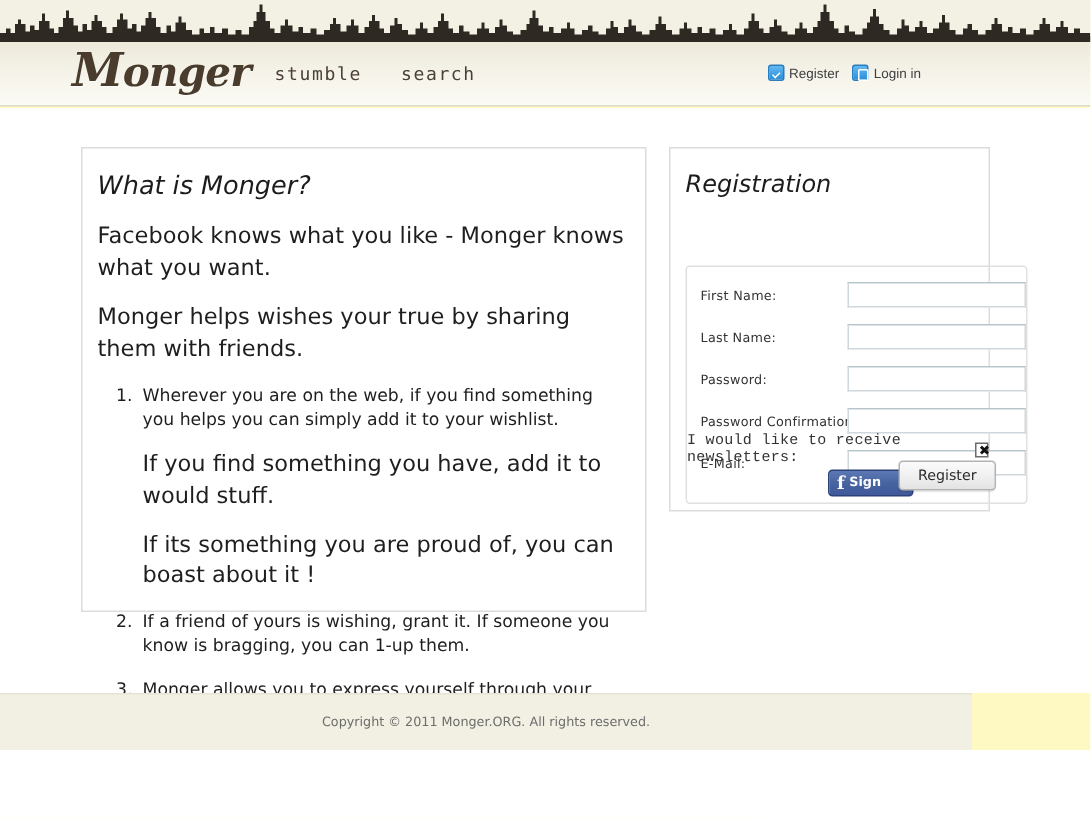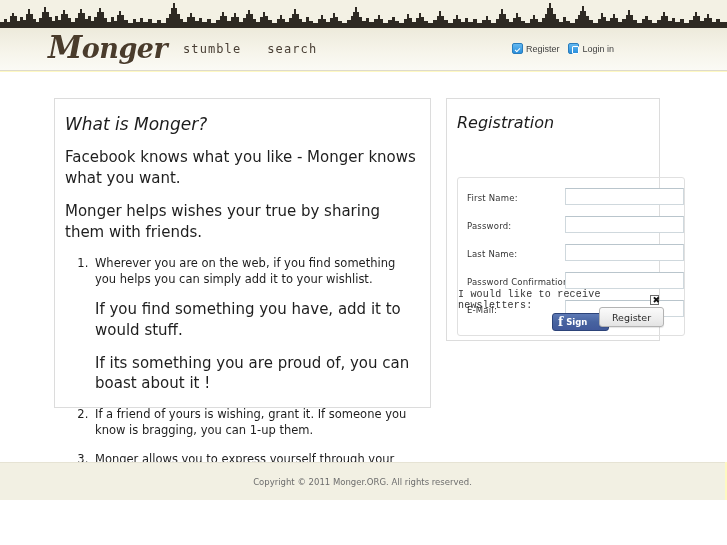--- a/index.html
+++ b/index.html
@@ -197,21 +197,21 @@
     background: linear-gradient(to bottom, #fbfbfb 0%, #efefef 55%, #e3e3e3 100%);
     font-family: "DejaVu Sans", sans-serif;
     font-size: 9.5px;
     color: #2b2b2b;
     cursor: pointer;
     box-shadow: 0 1px 1px rgba(0,0,0,0.10);
   }
 
   
   .footer {
-    position: absolute; top: 462px; left: 0; width: 725px; height: 38px;
+    position: absolute; top: 462px; left: 0; width: 648px; height: 38px;
     background: #f2f0e3;
     border-top: 1px solid #e6e3d4;
   }
   .footer .copy {
     text-align: center;
     padding-top: 14px;
     font-family: "DejaVu Sans", sans-serif;
     font-size: 8.5px;
     color: #6d6d6d;
   }
@@ -279,26 +279,26 @@
 
     <div class="panel panel-right">
       <h2>Registration</h2>
 
       <div class="fieldset">
         <div class="frow">
           <label>First Name:</label>
           <input type="text" value="" style="">
         </div>
         <div class="frow">
+          <label>Last Name:</label>
+          <input type="text" value="" style="">
+        </div>
+        <div class="frow">
           <label>Password:</label>
           <input type="password" value="" style="">
-        </div>
-        <div class="frow">
-          <label>Last Name:</label>
-          <input type="text" value="" style="">
         </div>
         <div class="frow">
           <label>Password Confirmation:</label>
           <input type="password" value="" style="">
         </div>
         <div class="frow">
           <label>E-Mail:</label>
           <input type="text" value="" style="">
         </div>
       </div>

